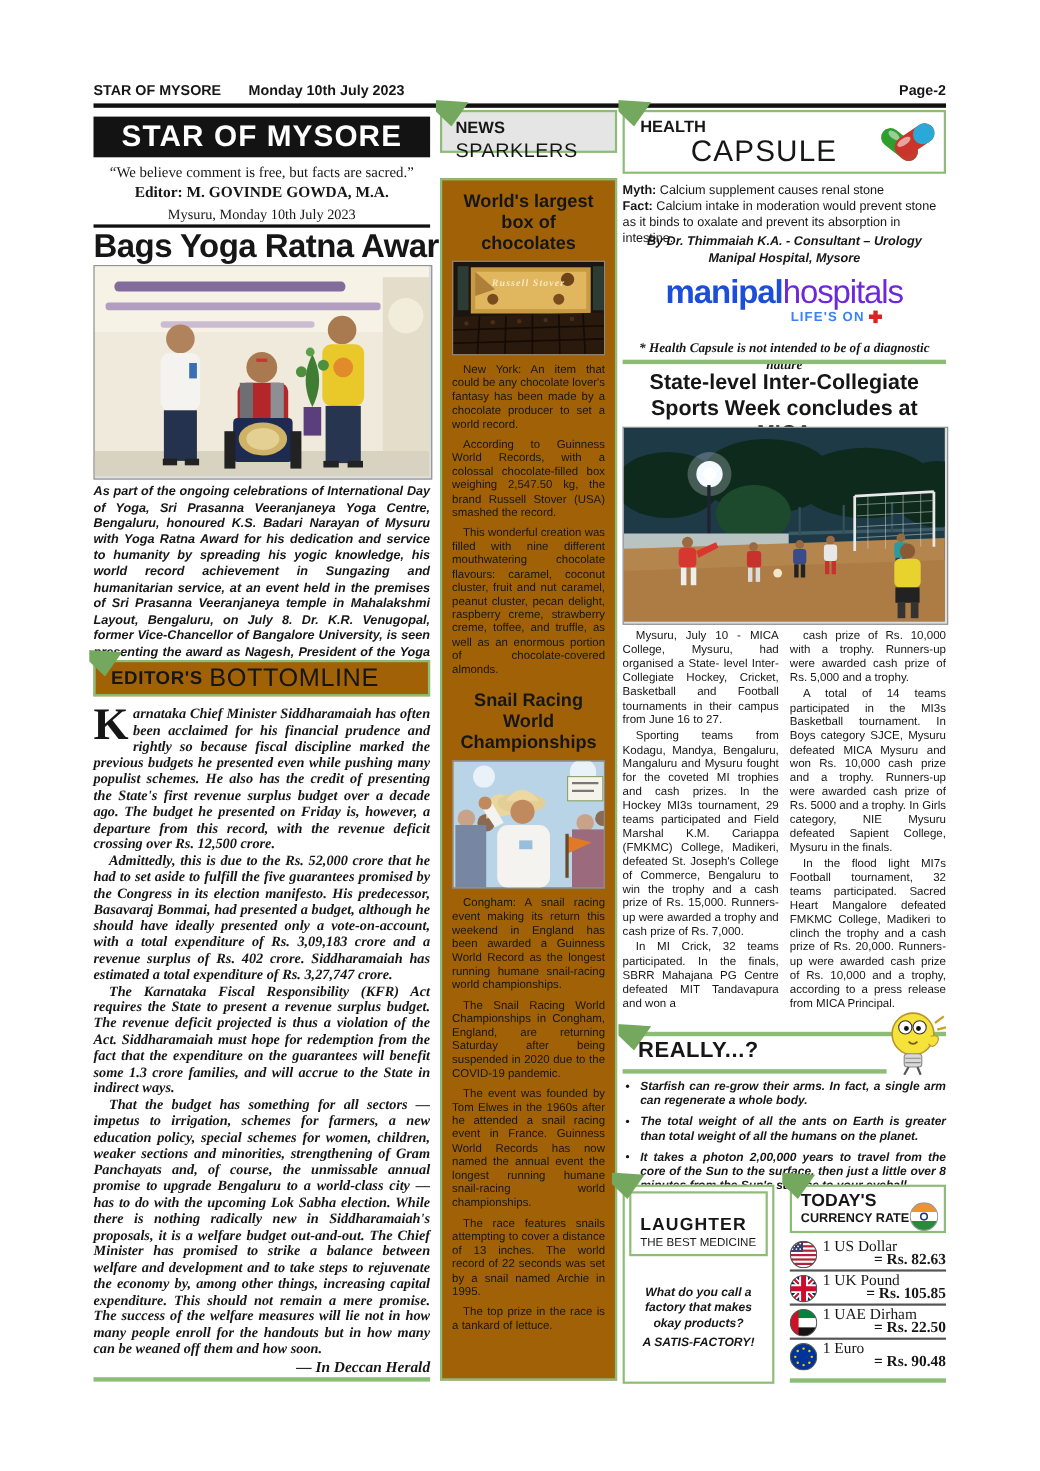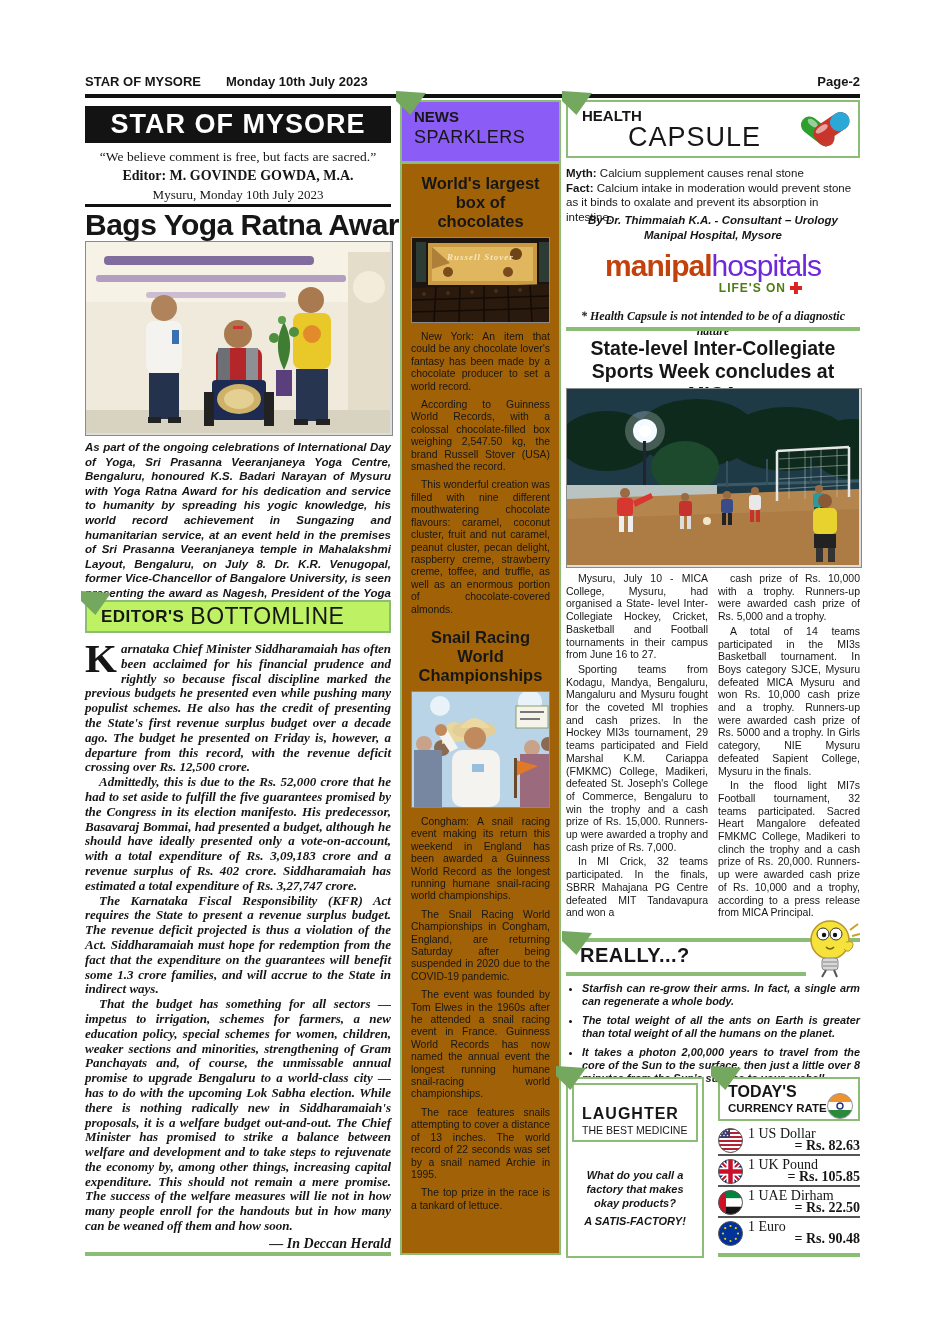--- a/index.html
+++ b/index.html
@@ -19,60 +19,60 @@
   .masthead{top:106px;height:37px;background:#131313;color:#fff;text-align:center;
             font-size:27px;font-weight:bold;line-height:37px;letter-spacing:1px;transform-origin:center;}
   .tagline{top:149px;text-align:center;font-family:"Liberation Serif",serif;font-size:13.5px;}
   .editorline{top:168px;text-align:center;font-family:"Liberation Serif",serif;font-size:14px;font-weight:bold;}
   .dateline{top:187px;text-align:center;font-family:"Liberation Serif",serif;font-size:13px;}
   .thin-rule{top:204px;height:2.5px;background:#111;}
   .headline1{top:208px;text-align:center;font-size:30px;font-weight:bold;letter-spacing:-0.5px;white-space:nowrap;}
   .photo-frame{border:1px solid #8a8a8a;overflow:hidden;background:#ddd;}
   .yoga-photo{top:241px;height:193px;}
   .caption{top:440px;font-size:11.5px;line-height:14.6px;font-weight:bold;font-style:italic;text-align:justify;}
-  .bl-box{top:600px;height:33px;border:2.5px solid var(--green);background:#bef264;
+  .bl-box{top:600px;height:33px;border:2.5px solid var(--green);background:#a16207;
           display:flex;align-items:center;padding-left:14px;box-sizing:border-box;}
   .bl-bold{font-size:17px;font-weight:800;letter-spacing:0.5px;}
   .bl-light{font-size:23px;font-weight:400;letter-spacing:0.5px;margin-left:6px;}
   .editorial{top:642px;font-family:"Liberation Serif",serif;font-size:13px;line-height:14.8px;
              font-weight:bold;font-style:italic;text-align:justify;}
   .editorial p{margin:0;}
   .editorial p.ind{text-indent:14px;}
   .dropcap{float:left;font-size:41px;line-height:29px;padding:2px 4px 0 0;font-style:normal;}
   .deccan{ text-align:right;font-family:"Liberation Serif",serif;font-size:14px;font-weight:bold;font-style:italic;margin-top:3px;}
   .left-green-rule{top:1252px;height:3.5px;background:var(--green);}
   
   .corner-flag{position:absolute;left:-6px;top:-11px;width:30px;height:24px;background:var(--green-dark);
                clip-path:polygon(0 0,100% 8%,48% 100%,0 42%);}
   
   .mcolwrap{left:400px;width:161px;}
-  .sp-head{top:100px;height:63px;border:2.5px solid var(--green);box-sizing:border-box;padding:6px 0 0 12px;background:#8b5cf6;}
+  .sp-head{top:100px;height:39px;border:2.5px solid var(--green);box-sizing:border-box;padding:6px 0 0 12px;background:#e5e5e5;}
   .sp-bold{font-size:15px;font-weight:800;display:block;}
   .sp-light{font-size:18px;font-weight:400;letter-spacing:0.5px;display:block;margin-top:2px;}
   .sp-body{top:162px;height:1093px;border:2.5px solid var(--green);box-sizing:border-box;
            padding:8px 9px;background:#a16207;overflow:hidden;}
   .sp-title{font-size:16.5px;line-height:19px;font-weight:800;text-align:center;margin:2px 0 6px;}
   .sp-title.second{margin-top:12px;}
   .sp-photo{position:relative;border:1px solid #8a8a8a;overflow:hidden;margin-bottom:8px;}
   .sp-paras p{margin:0 0 6px;font-size:10.4px;line-height:12.4px;text-align:justify;text-indent:10px;}
   .choc-brand{position:absolute;left:0;top:14px;width:100%;text-align:center;color:#f7e7c0;
               font-family:"Liberation Serif",serif;font-style:italic;font-weight:bold;font-size:9px;letter-spacing:1px;}
   
   .rcol{left:566px;width:294px;}
   .hc-box{top:100px;height:58px;border:2.5px solid var(--green);box-sizing:border-box;background:#fff;}
   .hc-bold{position:absolute;left:14px;top:5px;font-size:15px;font-weight:800;}
   .hc-light{position:absolute;left:60px;top:20px;font-size:27px;font-weight:400;letter-spacing:1px;}
   .hc-pills{position:absolute;right:4px;top:2px;}
   .mythfact{top:166px;font-size:11.5px;line-height:14.5px;}
   .mythfact b{font-weight:bold;}
   .hb{top:213px;text-align:center;font-size:11.5px;line-height:15px;font-weight:bold;font-style:italic;}
   .manipal{top:249px;text-align:center;}
-  .mp1{font-size:30px;font-weight:bold;color:#c2410c;letter-spacing:-1px;}
+  .mp1{font-size:30px;font-weight:bold;color:#1d4ed8;letter-spacing:-1px;}
   .mp2{font-size:30px;font-weight:400;color:#6d28d9;letter-spacing:-1px;}
-  .mp-sub{font-size:12px;color:#4d7c0f;letter-spacing:1px;font-weight:bold;margin-top:-2px;text-align:right;padding-right:58px;}
+  .mp-sub{font-size:12px;color:#3b82f6;letter-spacing:1px;font-weight:bold;margin-top:-2px;text-align:right;padding-right:58px;}
   .red-cross{display:inline-block;width:12px;height:12px;background:#d22;vertical-align:-2px;margin-left:4px;
              clip-path:polygon(33% 0,66% 0,66% 33%,100% 33%,100% 66%,66% 66%,66% 100%,33% 100%,33% 66%,0 66%,0 33%,33% 33%);}
   .disclaimer{top:309px;text-align:center;font-family:"Liberation Serif",serif;font-size:12px;font-weight:bold;font-style:italic;}
   .health-rule{top:327px;height:3.5px;background:var(--green);}
   .mica-head{top:337px;text-align:center;font-size:19.5px;line-height:23px;font-weight:800;}
   .football-photo{top:388px;height:178px;}
   .mica-cols{top:572px;display:flex;gap:10px;}
   .mica-col{width:142px;}
   .mica-col p{margin:0 0 2px;font-size:10.5px;line-height:12.7px;text-align:justify;text-indent:12px;}
   .really-rule{height:3.5px;background:var(--green);}

